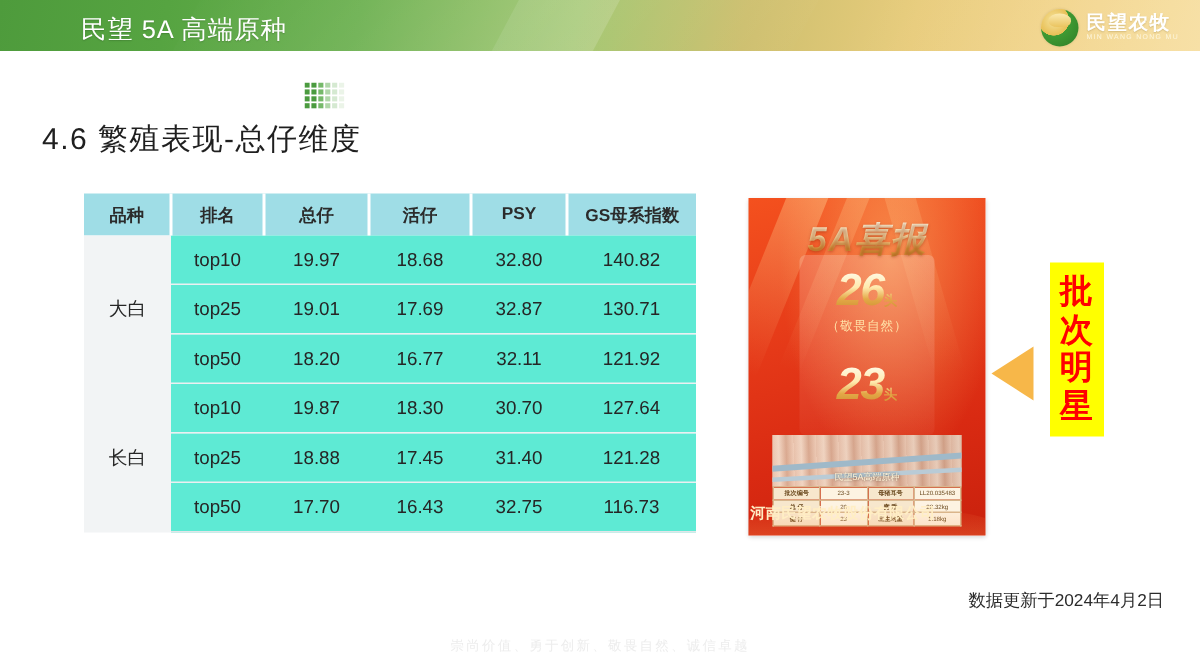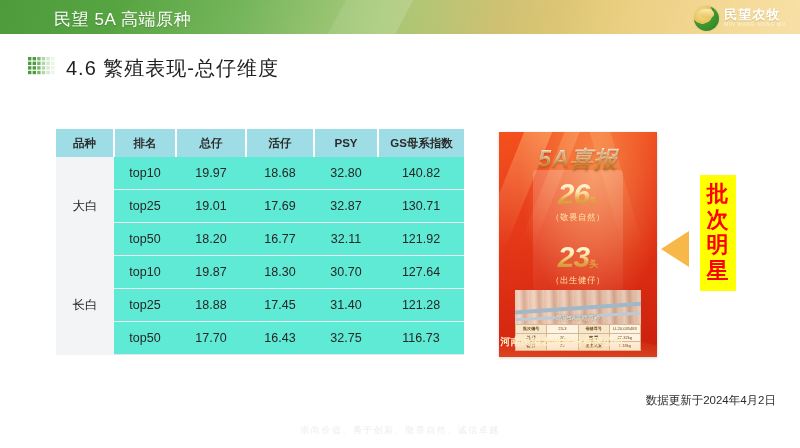--- a/index.html
+++ b/index.html
@@ -102,21 +102,22 @@
     font-size: 4.6px;
     letter-spacing: 0.9px;
     margin-top: 2px;
   }
 
   
   .title-row {
     position: absolute;
     left: 28px; top: 55px;
     display: flex;
-    align-items: center;
+    align-items: flex-end;
+    flex-direction: column;
   }
   .dot-grid {
     width: 30px; height: 24px;
     margin-right: 8px;
     display: block;
   }
   .slide-title {
     font-size: 20px;
     color: #1f1f1f;
     letter-spacing: 1px;
@@ -488,21 +489,20 @@
   <div class="poster-title">5A喜报</div>
 
   <div class="big-num num1">
     <span>26</span><span class="unit">头</span>
   </div>
   <div class="sub-label sub1">（敬畏自然）</div>
 
   <div class="big-num num2">
     <span>23</span><span class="unit">头</span>
   </div>
-  <div class="sub-label sub2">（出生健仔）</div>
 
   <div class="photo">
     <div class="bar"></div>
     <div class="bar2"></div>
     <div class="cap">民望5A高端原种</div>
   </div>
 
   <table class="mini-table">
     <tbody>
         <tr>

